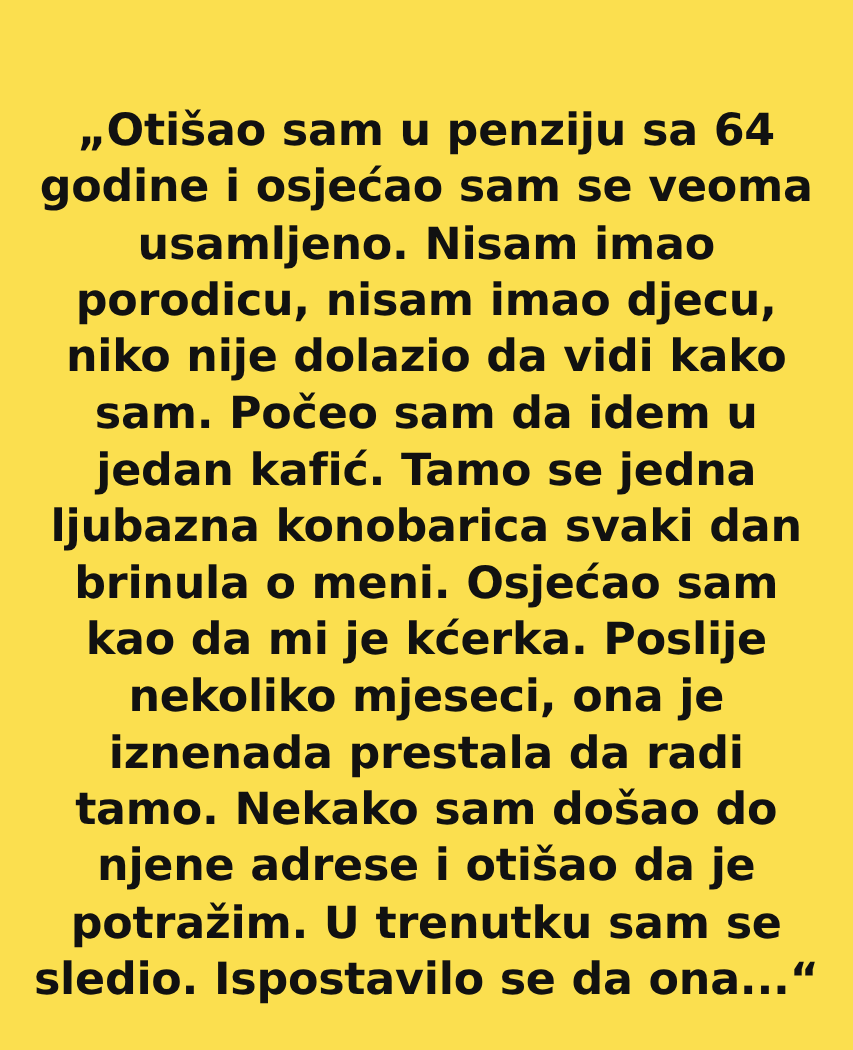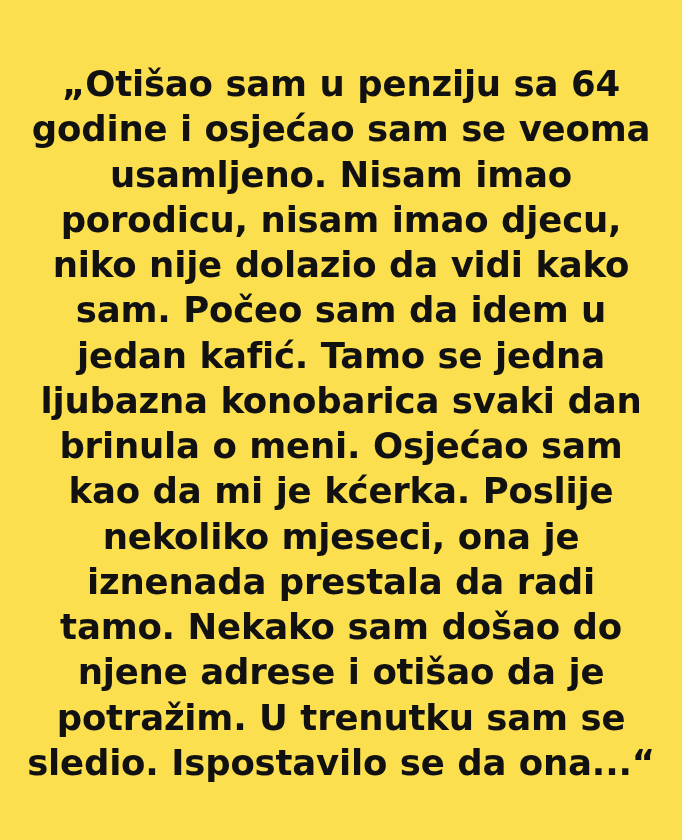--- a/index.html
+++ b/index.html
@@ -12,21 +12,21 @@
     background: #fbdf4f;
     font-family: "DejaVu Sans", sans-serif;
     overflow: hidden;
   }
   .card {
     width: 682px;
     height: 840px;
     background: #fbdf4f;
     box-sizing: border-box;
     display: flex;
-    align-items: center;
+    align-items: flex-end;
     justify-content: center;
     padding: 40px 26px 34px 26px;
   }
   .quote-text {
     width: 100%;
     margin: 0;
     color: #111111;
     font-family: "DejaVu Sans", sans-serif;
     font-weight: bold;
     font-size: 35.5px;

